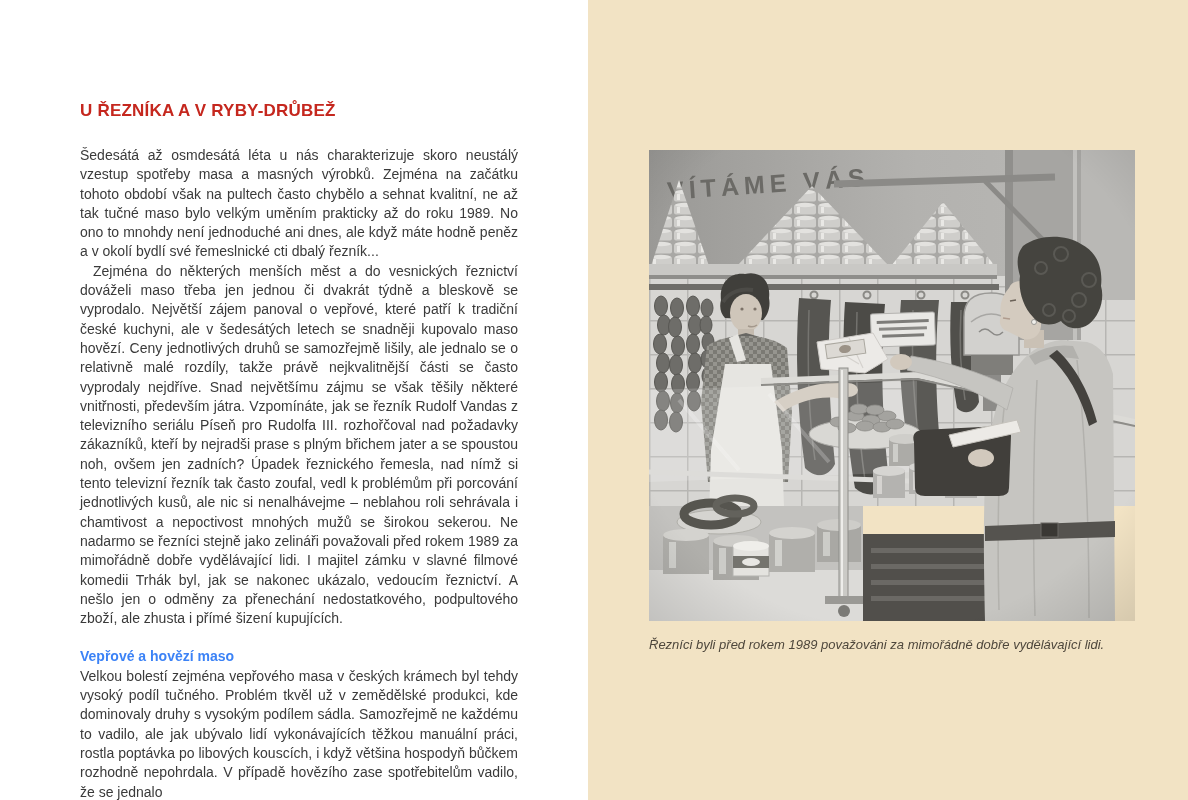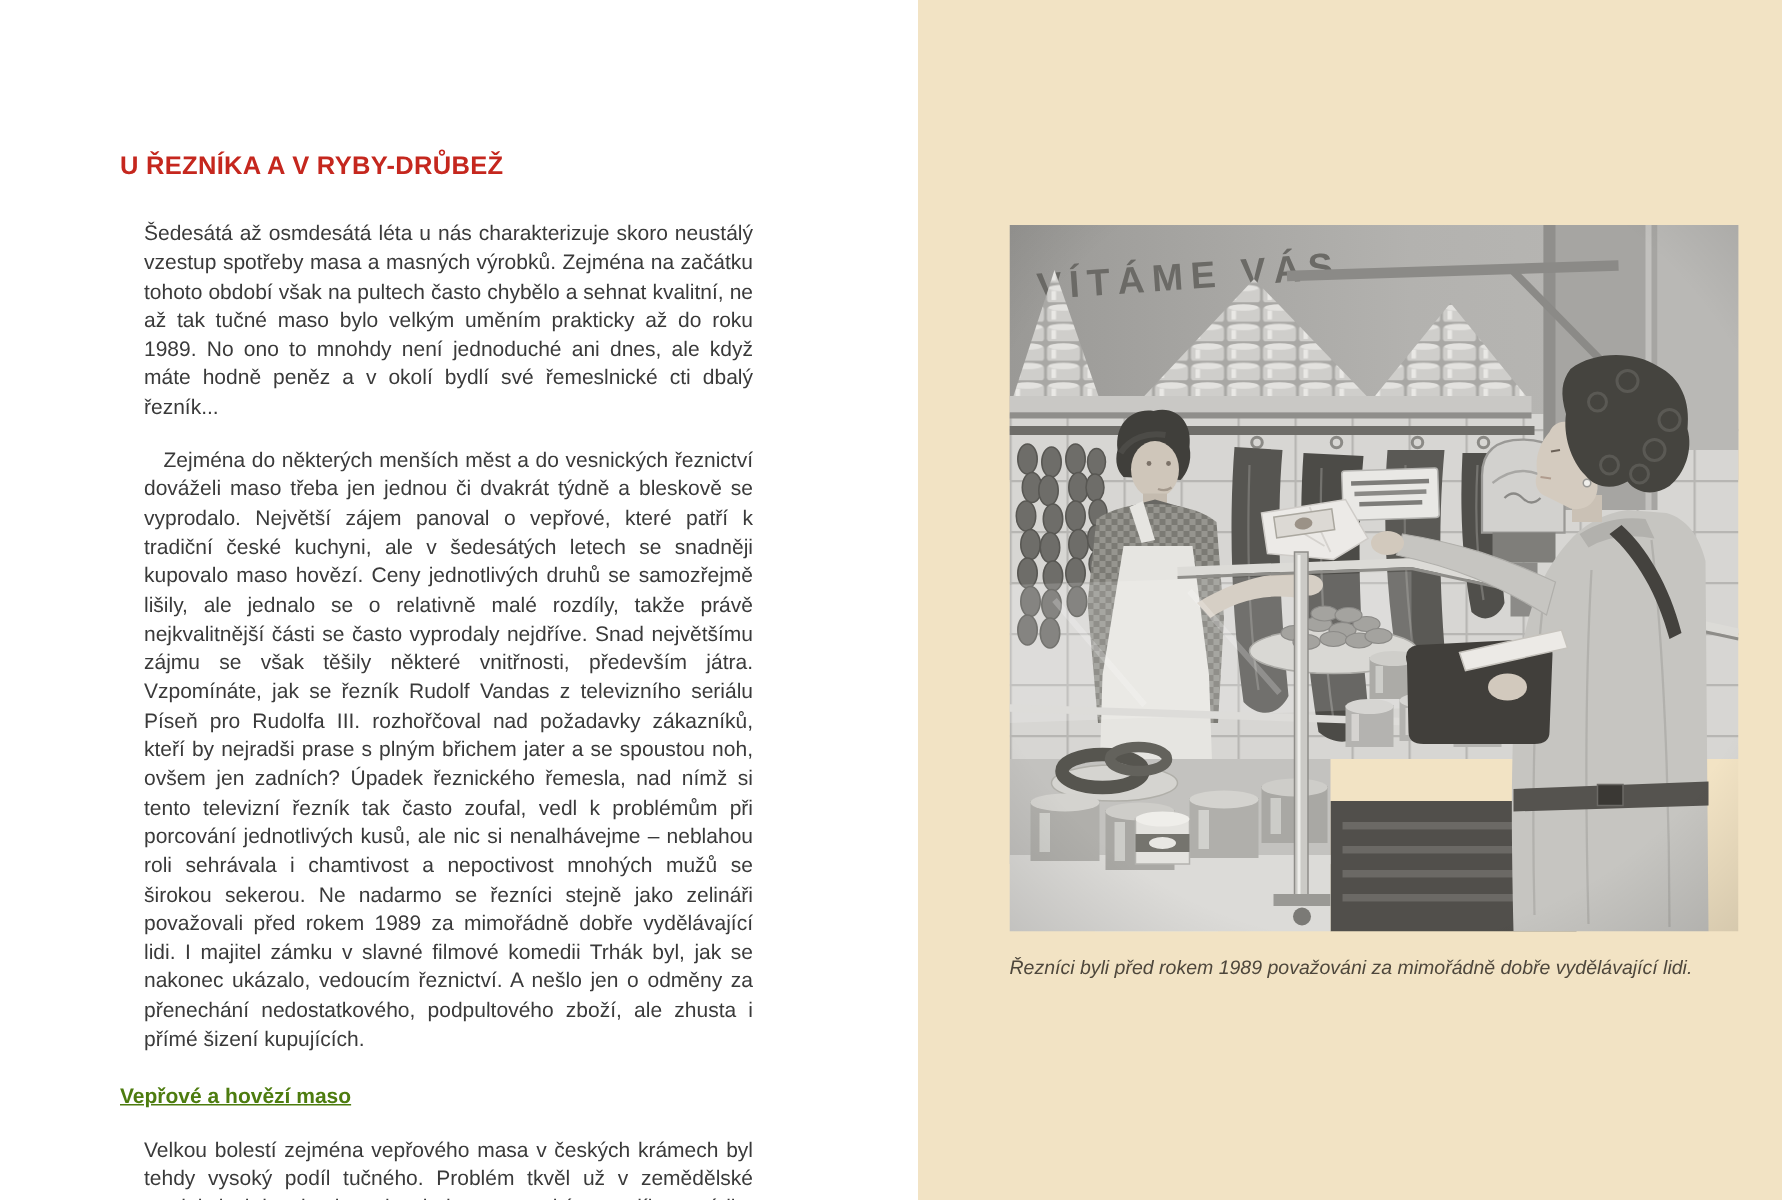--- a/index.html
+++ b/index.html
@@ -1,26 +1,26 @@
 <!DOCTYPE html>
 <html><head>
 <meta charset="utf-8">
 <style>
   html,body{margin:0;padding:0;}
   body{width:1188px;height:800px;overflow:hidden;background:#ffffff;}
-  .spread{position:relative;width:1188px;height:708px;display:flex;font-family:"Liberation Sans",sans-serif;gap:24px;}
+  .spread{position:relative;width:1188px;height:708px;display:flex;font-family:"Liberation Sans",sans-serif;}
   .page-left{position:relative;width:588px;height:800px;background:#ffffff;flex:0 0 auto;}
   .page-right{position:relative;width:600px;height:800px;background:#f2e3c4;flex:0 0 auto;}
 
   .text-col{position:absolute;left:80px;top:101px;width:438px;}
   .heading{margin:0 0 25px 0;font-size:17px;line-height:20px;font-weight:bold;color:#c5271e;letter-spacing:0.2px;}
-  .body-p{margin:16px;font-size:14px;line-height:19.3px;text-align:justify;color:#3a3a3a;
+  .body-p{margin:0;font-size:14px;line-height:19.3px;text-align:justify;color:#3a3a3a;
           -webkit-hyphens:auto;hyphens:auto;}
   .indent{text-indent:13px;}
-  .subheading{margin:19px 0 0 0;font-size:14px;line-height:19.3px;font-weight:bold;color:#4d7c0f;text-decoration:underline;}
+  .subheading{margin:19px 0 0 0;font-size:14px;line-height:19.3px;font-weight:bold;color:#3b82f6;}
 
   .page-number{position:absolute;left:80px;bottom:22px;width:438px;text-align:center;}
   .pn-inner{position:relative;display:inline-block;font-size:18px;font-weight:800;color:#d2342a;letter-spacing:1px;font-family:"DejaVu Sans",sans-serif;}
   .pn-inner::after{content:"";position:absolute;left:-2px;right:-2px;top:45%;height:2px;background:#ffffff;transform:rotate(-14deg);}
 
   .photo{position:absolute;left:61px;top:150px;width:486px;height:471px;}
   .photo svg{display:block;width:100%;height:100%;}
   .caption{position:absolute;left:61px;top:637px;width:486px;text-align:left;font-style:italic;
            font-size:13px;line-height:16px;color:#4e473c;}
 </style>

